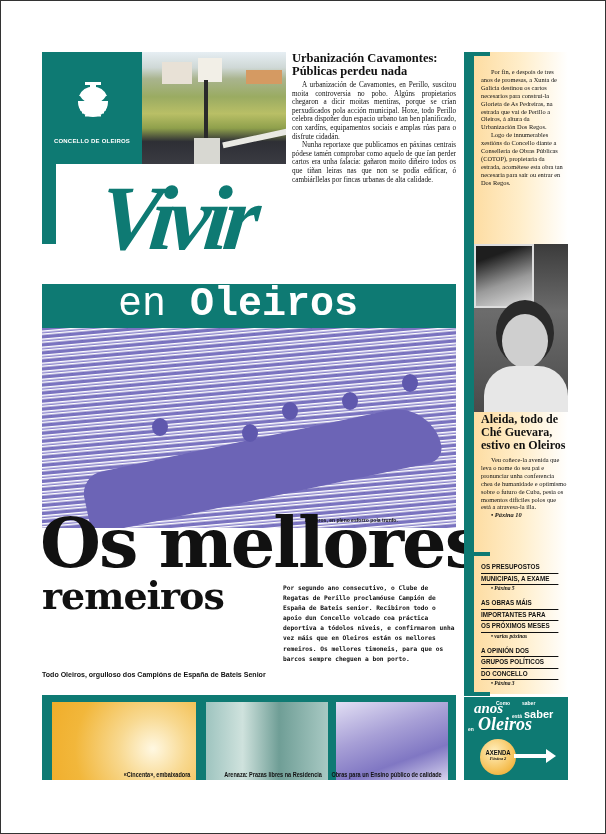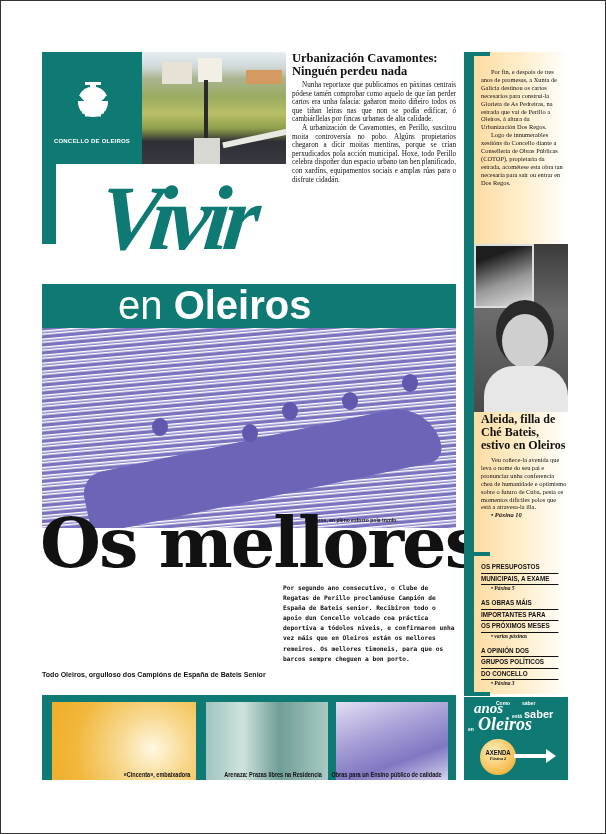--- a/index.html
+++ b/index.html
@@ -24,21 +24,21 @@
   
   .urb-article { left: 292px; top: 52px; width: 164px; }
   .urb-title { font-family: "Liberation Serif", serif; font-weight: bold; font-size: 12.5px; line-height: 13px; }
   .urb-body { font-size: 7.2px; line-height: 8.6px; text-align: justify; margin-top: 3px; }
   .urb-body p { text-indent: 10px; }
 
   
   .teal-left { left: 42px; top: 164px; width: 14px; height: 80px; background: #0e7a73; }
   .vivir { left: 100px; top: 178px; font-family: "Liberation Serif", serif; font-style: italic; font-weight: bold; font-size: 92px; color: #0e7a73; letter-spacing: -6px; line-height: 80px; transform: skewX(-6deg); }
   .masthead-band { left: 42px; top: 284px; width: 414px; height: 44px; background: #0e7a73; }
-  .en-oleiros { left: 118px; top: 282px; color: #fff; font-family: Liberation Sans, sans-serif; font-size: 40px; line-height: 46px; }
+  .en-oleiros { left: 118px; top: 282px; color: #fff; font-family: Liberation Mono, monospace; font-size: 40px; line-height: 46px; }
   .en-oleiros .en { font-weight: normal; }
   .en-oleiros .ol { font-weight: bold; }
 
   
   .rowers { left: 42px; top: 328px; width: 414px; height: 200px; overflow: hidden;
     background:
       repeating-linear-gradient(175deg, #7a73c0 0px, #7a73c0 2px, #fff 3px, #8b84cc 5px, #fff 6px, #6f68b8 8px),
       #7a73c0; }
   .rowers .boat { position: absolute; left: 40px; top: 110px; width: 360px; height: 60px; background: #6c64b6; transform: rotate(-12deg); border-radius: 30px 60px 20px 20px; }
   .rowers .head { position: absolute; width: 16px; height: 18px; border-radius: 50%; background: #5f58ad; }
@@ -113,24 +113,24 @@
 <div class="abs photo-urb">
   <div class="bldg" style="left:20px;top:10px;width:30px;height:22px;"></div>
   <div class="bldg" style="left:56px;top:6px;width:24px;height:24px;background:#f2efe7;"></div>
   <div class="bldg" style="left:104px;top:18px;width:36px;height:14px;background:#d59a62;"></div>
   <div class="road"></div>
   <div class="pole"></div>
   <div class="base"></div>
 </div>
 
 <div class="abs urb-article">
-  <div class="urb-title">Urbanización Cavamontes: Ninguén perdeu nada</div>
+  <div class="urb-title">Urbanización Cavamontes: Públicas perdeu nada</div>
   <div class="urb-body">
+    <p>A urbanización de Cavamontes, en Perillo, suscitou moita controversia no pobo. Algúns propietarios chegaron a dicir moitas mentiras, porque se crían perxudicados pola acción municipal. Hoxe, todo Perillo celebra dispoñer dun espacio urbano tan ben planificado, con xardíns, equipamentos sociais e amplas rúas para o disfrute cidadán.</p>
     <p>Nunha reportaxe que publicamos en páxinas centrais pódese tamén comprobar como aquelo de que ían perder cartos era unha falacia: gañaron moito diñeiro todos os que tiñan leiras nas que non se podía edificar, ó cambiárllelas por fincas urbanas de alta calidade.</p>
-    <p>A urbanización de Cavamontes, en Perillo, suscitou moita controversia no pobo. Algúns propietarios chegaron a dicir moitas mentiras, porque se crían perxudicados pola acción municipal. Hoxe, todo Perillo celebra dispoñer dun espacio urbano tan ben planificado, con xardíns, equipamentos sociais e amplas rúas para o disfrute cidadán.</p>
   </div>
 </div>
 
 <div class="abs teal-left"></div>
 <div class="abs vivir">Vivir</div>
 <div class="abs masthead-band"></div>
 <div class="abs en-oleiros">
   <span class="en">en</span>
   <span class="ol">Oleiros</span>
 </div>
@@ -140,20 +140,21 @@
   <div class="head" style="left:110px;top:90px;"></div>
   <div class="head" style="left:200px;top:96px;"></div>
   <div class="head" style="left:240px;top:74px;"></div>
   <div class="head" style="left:300px;top:64px;"></div>
   <div class="head" style="left:360px;top:46px;"></div>
 </div>
 <div class="abs caption-rowers">Remeros, en pleno esforzo pola trunfo.</div>
 
 <div class="abs hl-main">Os mellores</div>
 <div class="abs hl-sub">
+  <div>remeiros</div>
 </div>
 <div class="abs kicker">Todo Oleiros, orgulloso dos Campións de España de Bateis Senior</div>
 <div class="abs lede">Por segundo ano consecutivo, o Clube de Regatas de Perillo proclamóuse Campión de España de Bateis senior. Recibiron todo o apoio dun Concello volcado coa práctica deportiva a tódolos niveis, e confirmaron unha vez máis que en Oleiros están os mellores remeiros. Os mellores timoneis, para que os barcos sempre cheguen a bon porto.</div>
 
 <div class="abs right-col"></div>
 <div class="abs right-teal-bar"></div>
 <div class="right-teal-tab" style="top:52px;"></div>
 <div class="right-teal-tab" style="top:244px;"></div>
 <div class="right-teal-tab" style="top:552px;"></div>
 <div class="right-teal-tab" style="top:692px;"></div>
@@ -165,21 +166,21 @@
   </div>
 </div>
 
 <div class="abs photo-aleida">
   <div class="poster"></div>
   <div class="face"></div>
   <div class="body"></div>
 </div>
 
 <div class="abs art2">
-  <div class="rc-title">Aleida, filla de Ché Bateis, estivo en Oleiros</div>
+  <div class="rc-title">Aleida, todo de Ché Guevara, estivo en Oleiros</div>
   <div class="rc-body" style="margin-top:4px;">
     <p>Veu coñece-la avenida que leva o nome do seu pai e pronunciar unha conferencia chea de humanidade e optimismo sobre o futuro de Cuba, pesia os momentos difíciles polos que está a atravesa-la illa.</p>
     <div class="pagina">• Páxina 10</div>
   </div>
 </div>
 
 <div class="abs toc">
   <div class="toc-item">
     <div class="toc-line">OS PRESUPOSTOS</div>
     <div class="toc-line">MUNICIPAIS, A EXAME</div>

